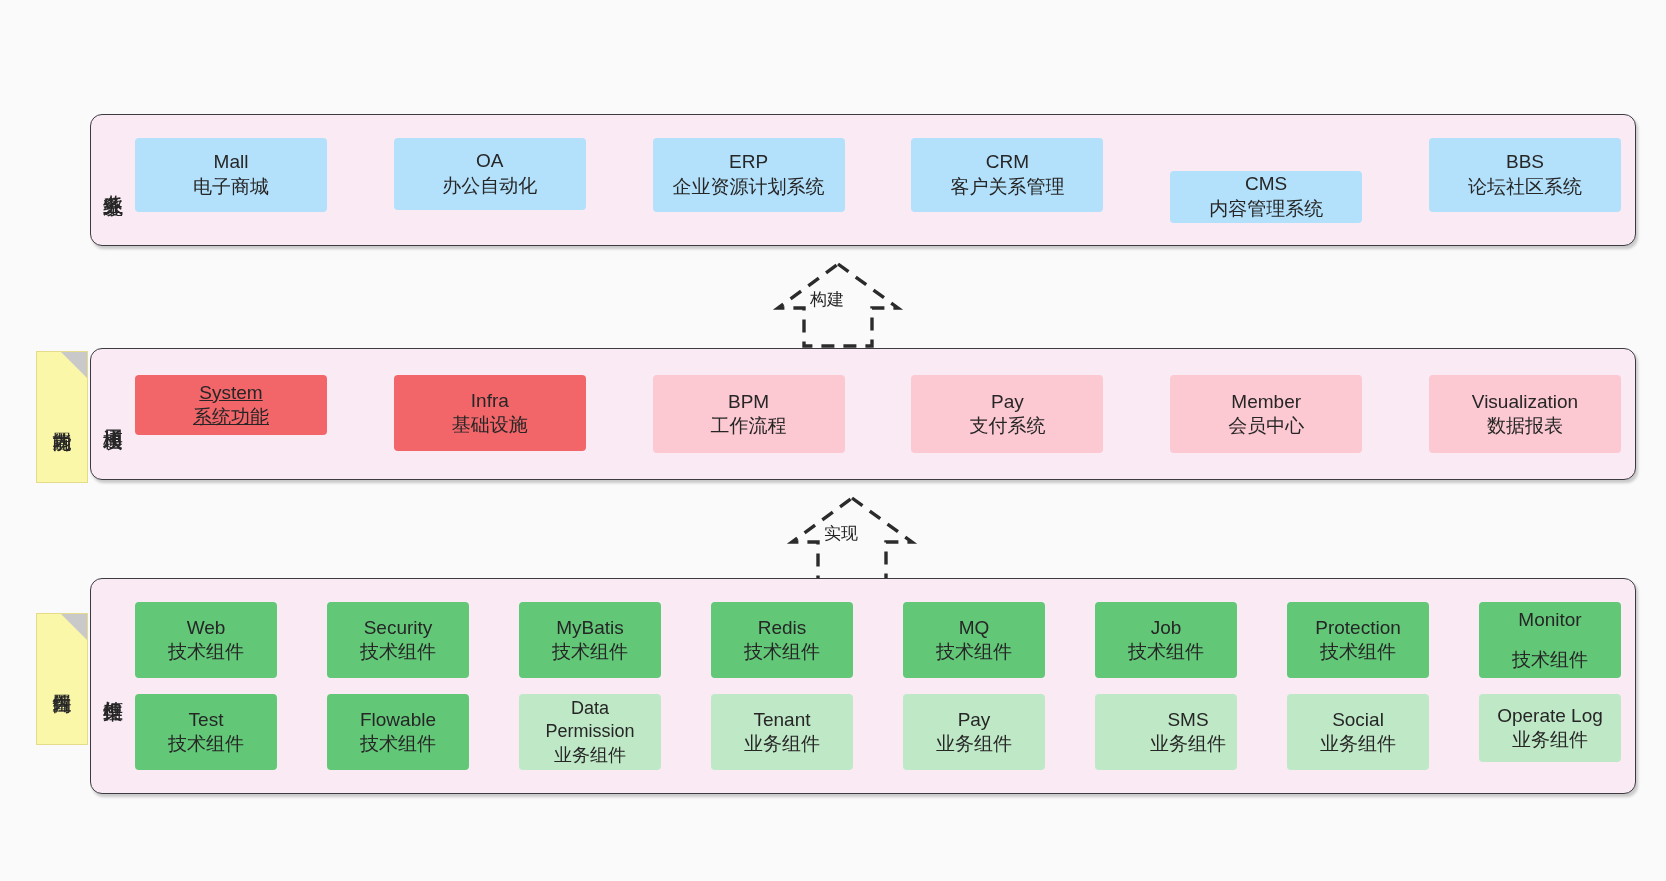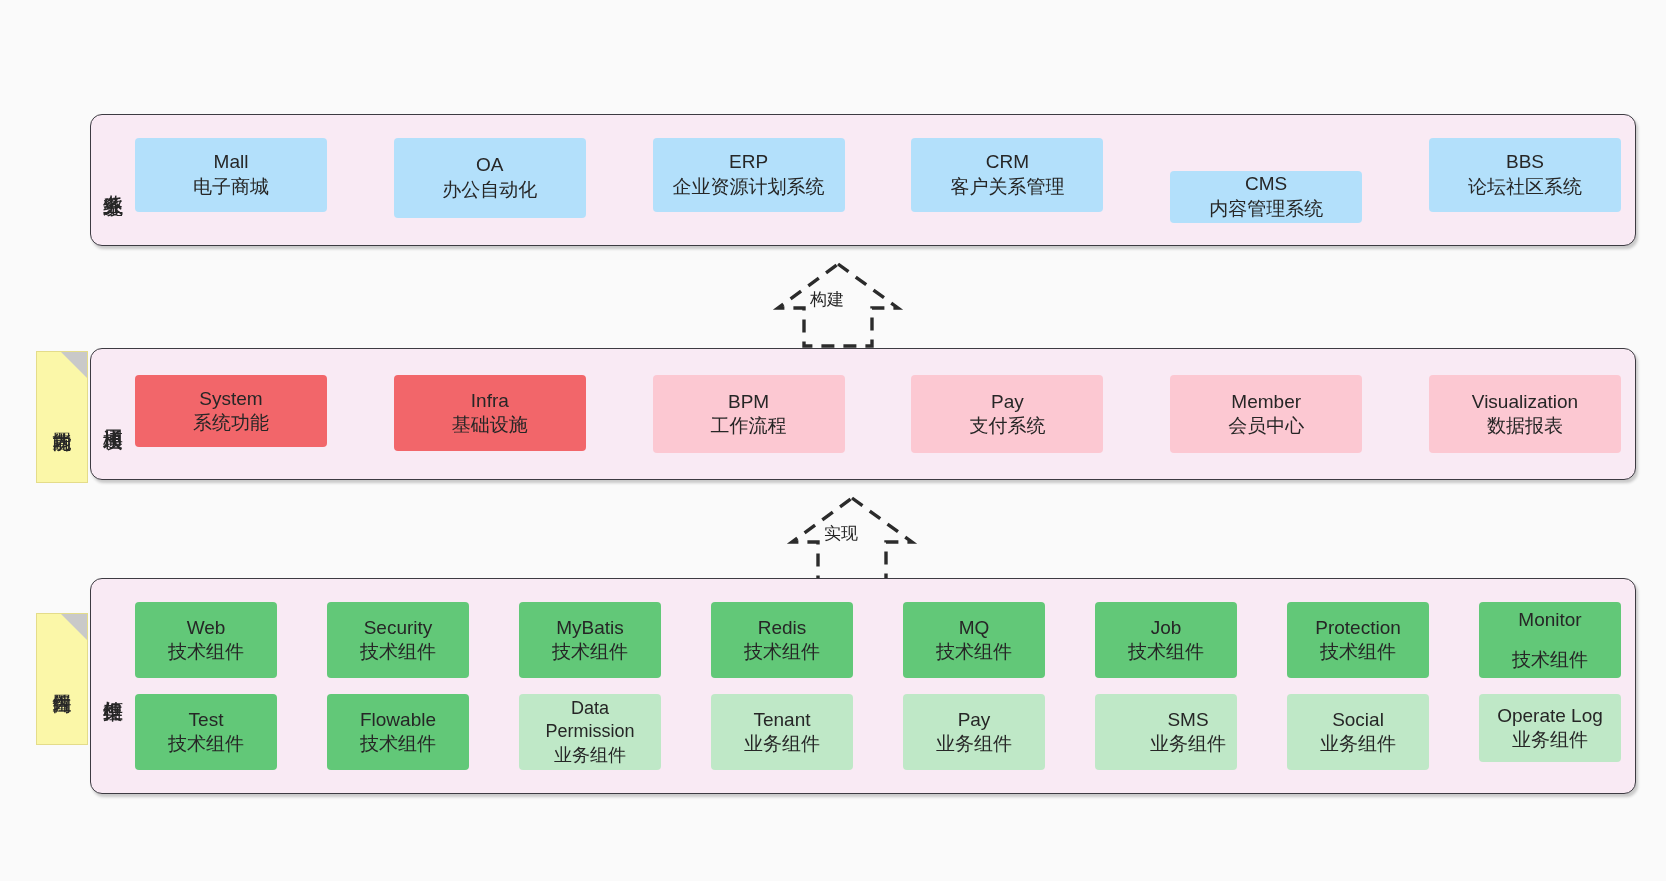--- a/index.html
+++ b/index.html
@@ -140,21 +140,21 @@
 <div id="canvas">
 
   <div class="layer" id="layer-0" style="left:90px; top:114px; width:1546px; height:132px;">
     <div class="layer-caption">业务系统</div>
     <div class="layer-body">
       <div class="row">
         <div class="node blue" style="width:192px;height:74px;">
           <span class="ntitle">Mall</span>
           <span class="nsub">电子商城</span>
         </div>
-        <div class="node blue" style="width:192px;height:80px;">
+        <div class="node blue" style="width:192px;height:72px;">
           <span class="ntitle">OA</span>
           <span class="nsub">办公自动化</span>
         </div>
         <div class="node blue" style="width:192px;height:74px;">
           <span class="ntitle">ERP</span>
           <span class="nsub">企业资源计划系统</span>
         </div>
         <div class="node blue" style="width:192px;height:74px;">
           <span class="ntitle">CRM</span>
           <span class="nsub">客户关系管理</span>
@@ -180,21 +180,21 @@
 
   <div class="sticky" style="left:36px; top:351px; width:52px; height:132px;">
     <span class="fold"></span>
     <span>内置功能</span>
   </div>
 
   <div class="layer" id="layer-1" style="left:90px; top:348px; width:1546px; height:132px;">
     <div class="layer-caption">通用模块</div>
     <div class="layer-body">
       <div class="row">
-        <div class="node redd" style="width:192px;height:72px;">
+        <div class="node redd" style="width:192px;height:60px;text-decoration:underline;">
           <span class="ntitle">System</span>
           <span class="nsub">系统功能</span>
         </div>
         <div class="node redd" style="width:192px;height:76px;">
           <span class="ntitle">Infra</span>
           <span class="nsub">基础设施</span>
         </div>
         <div class="node pinkk" style="width:192px;height:78px;">
           <span class="ntitle">BPM</span>
           <span class="nsub">工作流程</span>

